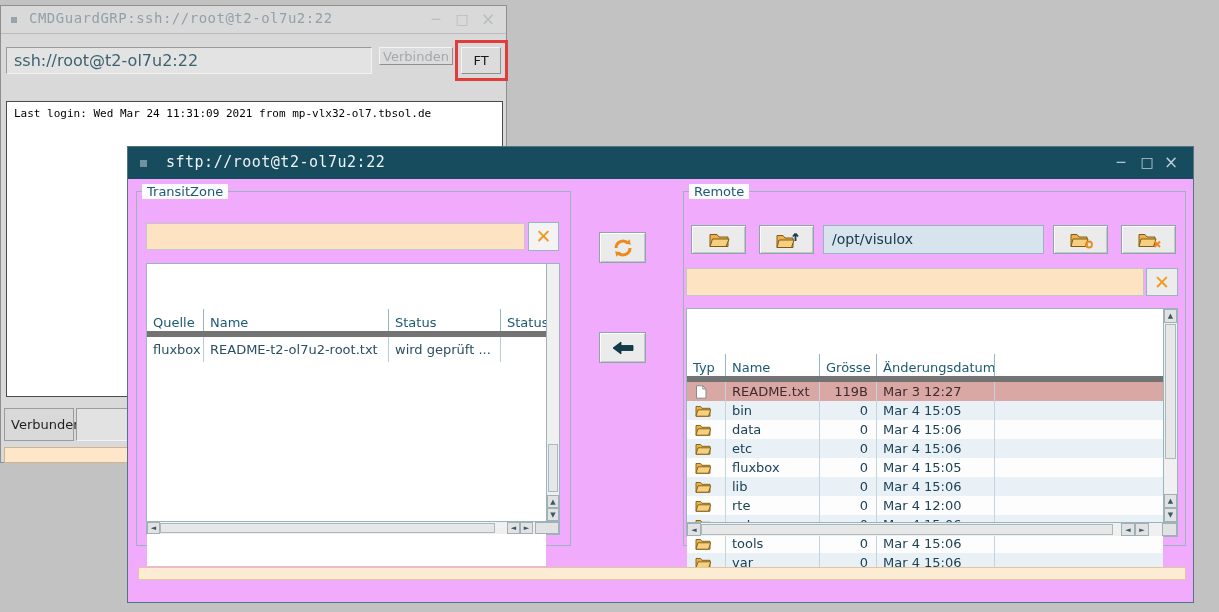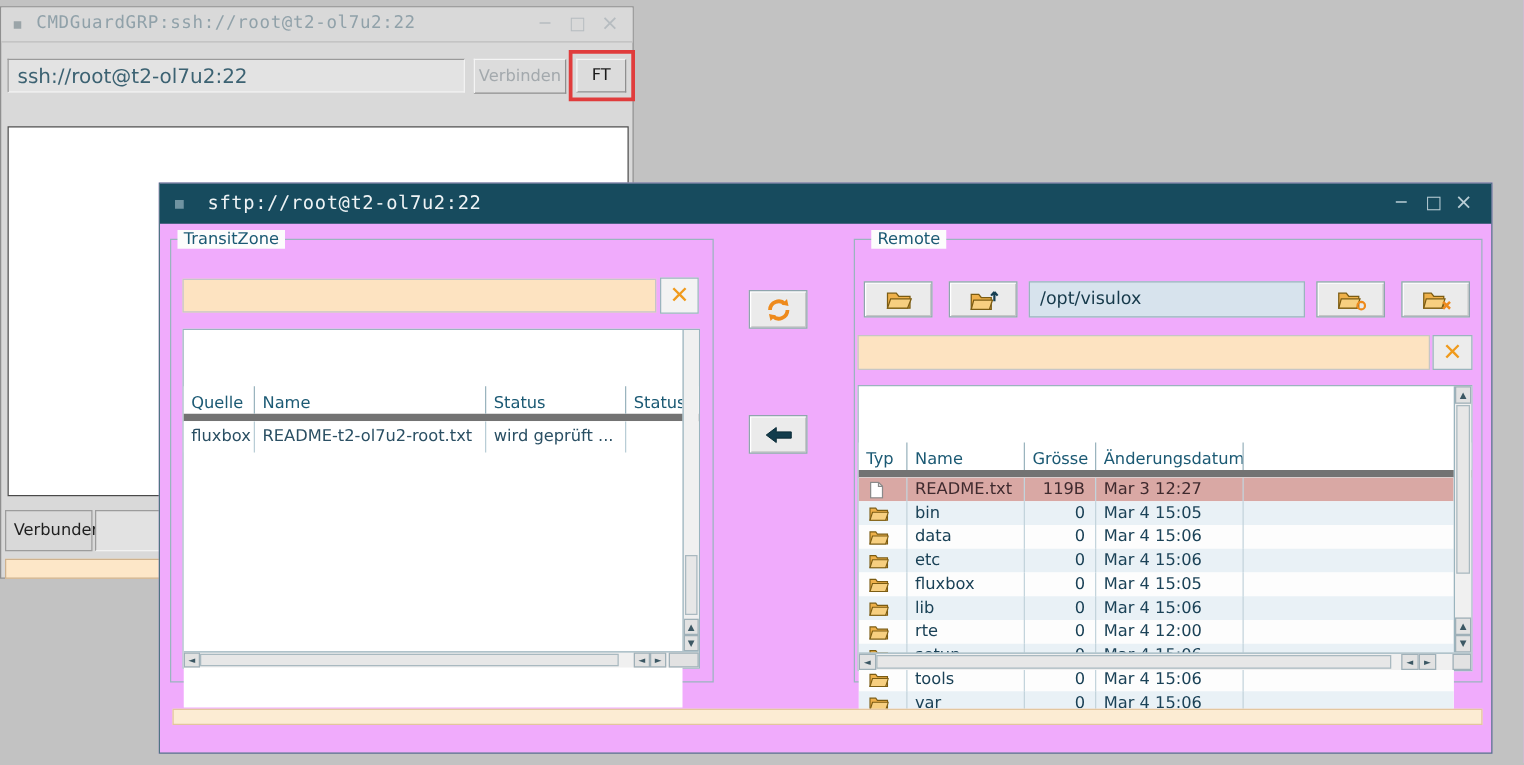--- a/index.html
+++ b/index.html
@@ -10,21 +10,21 @@
 .ssh-win{position:absolute;left:0;top:5px;width:507px;height:458px;background:#d9d9d9;border:1px solid #8f8f8f;z-index:1;}
 .ssh-titlebar{position:absolute;left:0;top:0;width:100%;height:28px;background:#d9d9d9;border-bottom:1px solid #bdbdbd;text-decoration:underline;}
 .ssh-appicon{position:absolute;left:10px;top:11px;width:6px;height:6px;background:#9aa4a8;}
 .ssh-title{position:absolute;left:28px;top:4px;font-family:"DejaVu Sans Mono","Liberation Mono",monospace;font-size:14px;color:#90a1a9;letter-spacing:.5px;white-space:nowrap;}
 .wbtn{position:absolute;top:4px;width:20px;height:20px;text-align:center;line-height:19px;font-size:14px;}
 .ssh-titlebar .wbtn{color:#b6bcc0;}
 .ssh-min{right:60px}.ssh-max{right:34px}.ssh-close{right:8px;font-size:17px}
 .ssh-toolbar{position:absolute;left:0;top:29px;width:100%;height:55px;}
 .ssh-address{position:absolute;left:5px;top:12px;width:366px;height:27px;background:#e3e3e3;border:1px solid #9a9a9a;border-bottom-color:#f2f2f2;border-right-color:#f2f2f2;line-height:25px;padding-left:7px;color:#3c6272;font-size:16px;white-space:nowrap;overflow:hidden;}
 .pbtn{display:flex;align-items:center;justify-content:center;background:#dcdcdc;border:1px solid #8f8f8f;border-top-color:#f4f4f4;border-left-color:#f4f4f4;font-size:13px;}
-.ssh-connect{position:absolute;left:378px;top:12px;width:74px;height:28px;color:#a3a9ad;text-align:right;}
+.ssh-connect{position:absolute;left:378px;top:12px;width:74px;height:18px;color:#a3a9ad;text-align:right;}
 .ft-box{position:absolute;left:454px;top:5px;width:53px;height:41px;border:3px solid #e03c3c;}
 .ssh-ft{position:absolute;left:3px;top:4px;width:40px;height:27px;color:#1a1a1a;}
 .terminal{position:absolute;left:5px;top:95px;width:497px;height:296px;background:#ffffff;border:1px solid #4a4a4a;padding:5px 7px;font-family:"DejaVu Sans Mono","Liberation Mono",monospace;font-size:11px;line-height:13px;color:#000;}
 .cursor{display:inline-block;width:7px;height:11px;background:#000;vertical-align:-2px;}
 .ssh-statusbar{position:absolute;left:0;top:396px;width:100%;height:44px;}
 .status-cell{position:absolute;left:3px;top:6px;width:70px;height:33px;background:#d9d9d9;border:1px solid #9c9c9c;line-height:31px;padding-left:6px;font-size:13px;color:#1f1f1f;}
 .status-field{position:absolute;left:75px;top:6px;width:180px;height:33px;background:#e2e2e2;border:1px solid #9c9c9c;border-bottom-color:#f2f2f2;border-right-color:#f2f2f2;}
 .ssh-orange{position:absolute;left:3px;top:441px;width:500px;height:16px;background:#fde7c8;border:1px solid #cfb28e;}
 
 
@@ -33,21 +33,21 @@
 .sftp-appicon{position:absolute;left:12px;top:13px;width:7px;height:7px;background:#6f93a1;}
 .sftp-title{position:absolute;left:38px;top:6px;font-family:"DejaVu Sans Mono","Liberation Mono",monospace;font-size:15px;color:#eef3f5;letter-spacing:.5px;white-space:nowrap;}
 .sftp-titlebar .wbtn{color:#b9cdd5;top:6px;}
 .sftp-min{right:62px}.sftp-max{right:36px}.sftp-close{right:12px;font-size:17px}
 
 .group{position:absolute;border:1px solid #9ab4be;}
 .group-label{position:absolute;font-size:13px;color:#1c5a74;background:#fcfcfc;padding:0 5px;z-index:3;white-space:nowrap;}
 .tz-group{left:8px;top:44px;width:435px;height:355px;}
 .tz-label{left:14px;top:37px;}
 .rm-group{left:555px;top:44px;width:503px;height:355px;}
-.rm-label{left:561px;top:37px;margin-left:8px;}
+.rm-label{left:561px;top:37px;}
 
 .filter{position:absolute;background:#fde3c1;border:1px solid #c6c6c6;}
 .tz-filter{left:18px;top:76px;width:379px;height:27px;}
 .rm-filter{left:558px;top:121px;width:458px;height:28px;}
 .clearbtn{position:absolute;display:flex;align-items:center;justify-content:center;background:#f3f3f3;border:1px solid #9ab4be;color:#f09a1c;font-weight:bold;font-size:19px;line-height:1;}
 .tz-clear{left:400px;top:75px;width:31px;height:29px;}
 .rm-clear{left:1018px;top:121px;width:32px;height:28px;background:#ececec;}
 
 
 .midbtn{position:absolute;width:47px;height:31px;background:#ebebeb;border:1px solid #8fa5ad;box-shadow:inset 1px 1px 0 #ffffff,inset -1px -1px 0 #c6c6c6;display:flex;align-items:center;justify-content:center;}
@@ -107,20 +107,21 @@
     <span class="wbtn ssh-close">×</span>
   </div>
   <div class="ssh-toolbar">
     <div class="ssh-address">ssh://root@t2-ol7u2:22</div>
     <div class="pbtn ssh-connect">Verbinden</div>
     <div class="ft-box">
       <div class="pbtn ssh-ft">FT</div>
     </div>
   </div>
   <div class="terminal">
+    <div>Last login: Wed Mar 24 11:31:09 2021 from mp-vlx32-ol7.tbsol.de</div>
   </div>
   <div class="ssh-statusbar">
     <div class="status-cell">Verbunden</div>
     <div class="status-field"></div>
   </div>
   <div class="ssh-orange"></div>
 </div>
 
 <div class="sftp-win">
   <div class="sftp-titlebar">

